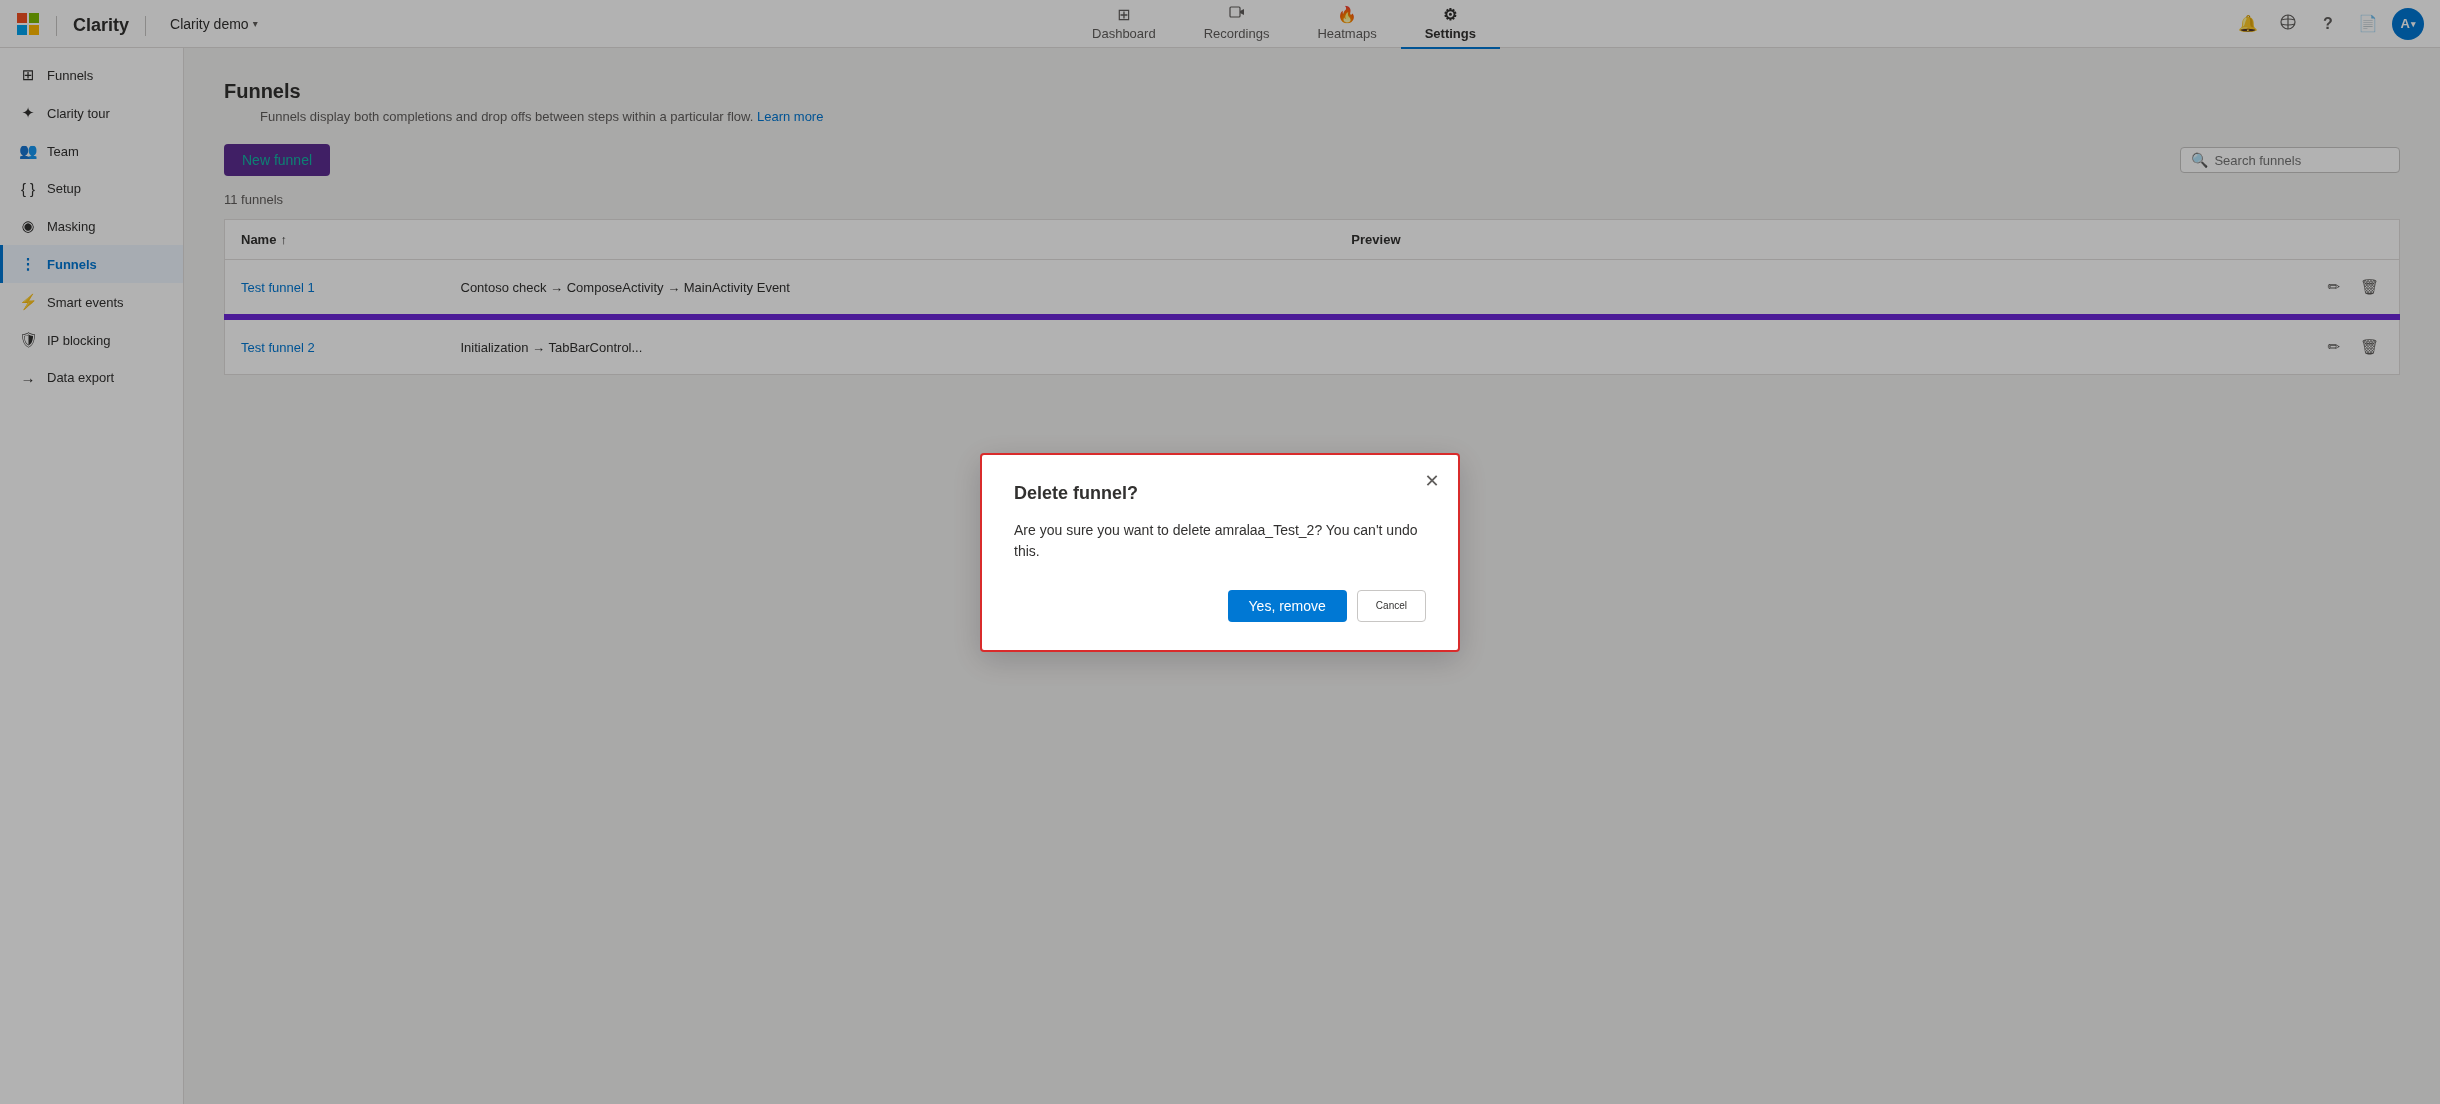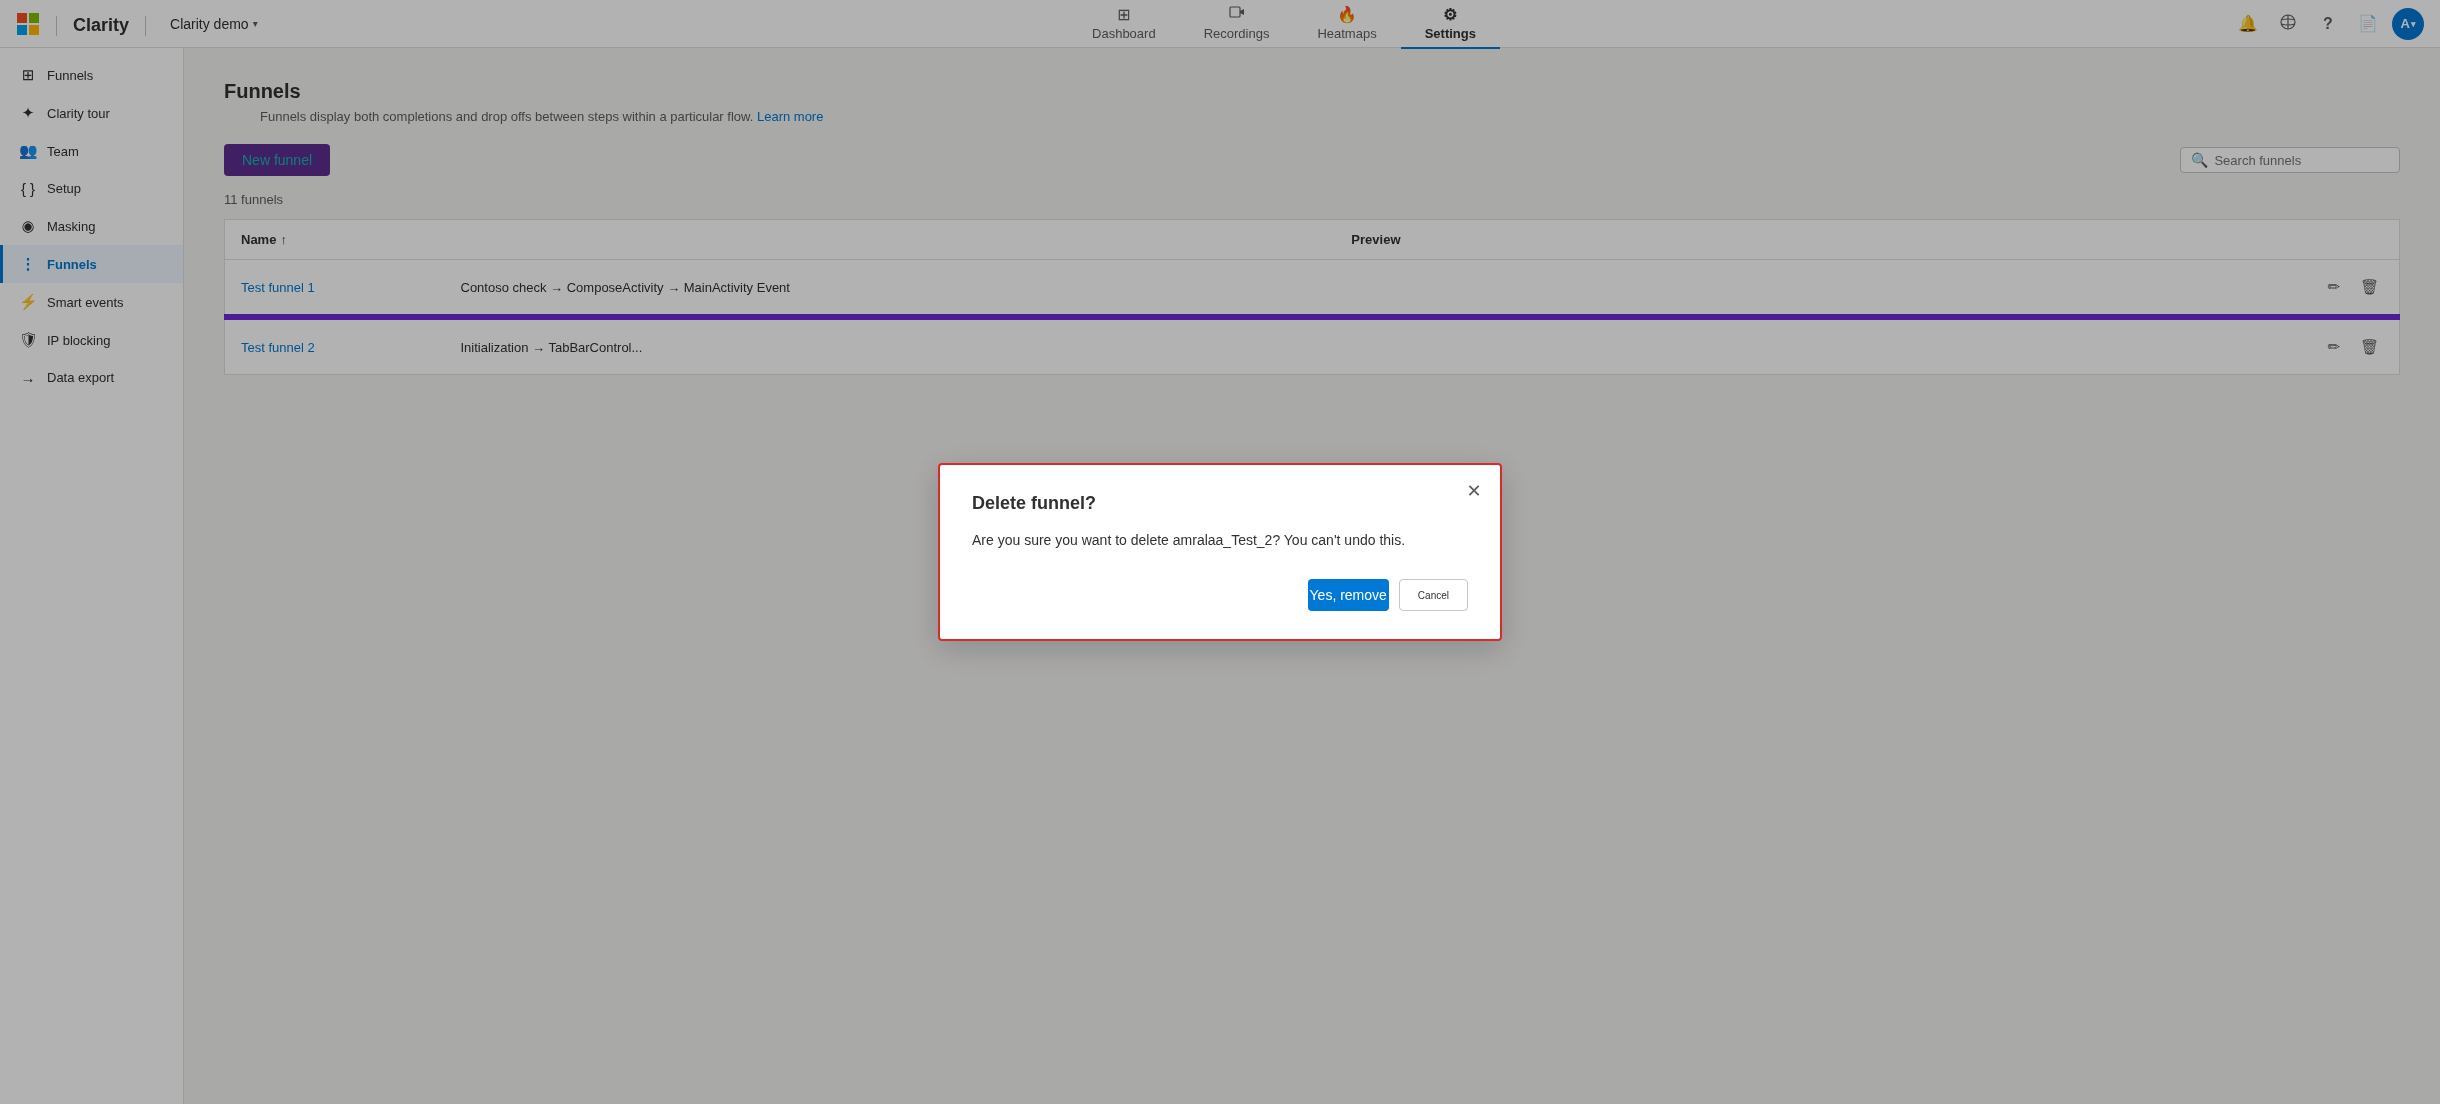--- a/index.html
+++ b/index.html
@@ -60,26 +60,26 @@
     .funnel-link { color: #0078d4; text-decoration: none; cursor: pointer; }
     .preview-text { color: #323130; font-size: 13px; }
     .actions { display: flex; gap: 12px; justify-content: flex-end; }
     .action-btn { background: transparent; border: none; cursor: pointer; color: #605e5c; font-size: 15px; padding: 4px; border-radius: 3px; }
     .th-sort { display: flex; align-items: center; gap: 4px; }
 
     
     .overlay { position: fixed; top: 0; left: 0; right: 0; bottom: 0; background: rgba(0,0,0,0.3); z-index: 100; display: flex; align-items: center; justify-content: center; }
 
     
-    .dialog { background: #fff; border-radius: 4px; border: 2px solid #d92b2b; padding: 28px 32px; width: 564px; position: relative; box-shadow: 0 8px 32px rgba(0,0,0,0.18); }
+    .dialog { background: #fff; border-radius: 4px; border: 2px solid #d92b2b; padding: 28px 32px; width: 480px; position: relative; box-shadow: 0 8px 32px rgba(0,0,0,0.18); }
     .dialog-title { font-size: 18px; font-weight: 700; color: #323130; margin-bottom: 16px; }
     .dialog-body { font-size: 14px; color: #323130; margin-bottom: 28px; line-height: 1.5; }
     .dialog-close { position: absolute; top: 12px; right: 12px; background: transparent; border: none; cursor: pointer; font-size: 18px; color: #605e5c; border-radius: 3px; width: 28px; height: 28px; display: flex; align-items: center; justify-content: center; }
     .dialog-actions { display: flex; gap: 10px; justify-content: flex-end; }
-    .btn-danger { background: #0078d4; color: #fff; border: none; border-radius: 4px; padding: 8px 2px; font-size: 14px; cursor: pointer; font-weight: 500; }
+    .btn-danger { background: #0078d4; color: #fff; border: none; border-radius: 4px; padding: 8px 21px; font-size: 14px; cursor: pointer; font-weight: 500; }
     .btn-cancel { background: #fff; color: #323130; border: 1px solid #c8c6c4; border-radius: 4px; padding: 8px 18px; font-size: 10px; cursor: pointer; font-weight: 500; }
   </style>
 </head>
 <body>
 
 <nav class="top-nav">
   <div class="top-nav-left">
 
     <svg class="ms-logo" viewBox="0 0 24 24" xmlns="http://www.w3.org/2000/svg">
       <rect x="1" y="1" width="10" height="10" fill="#f25022"></rect>

